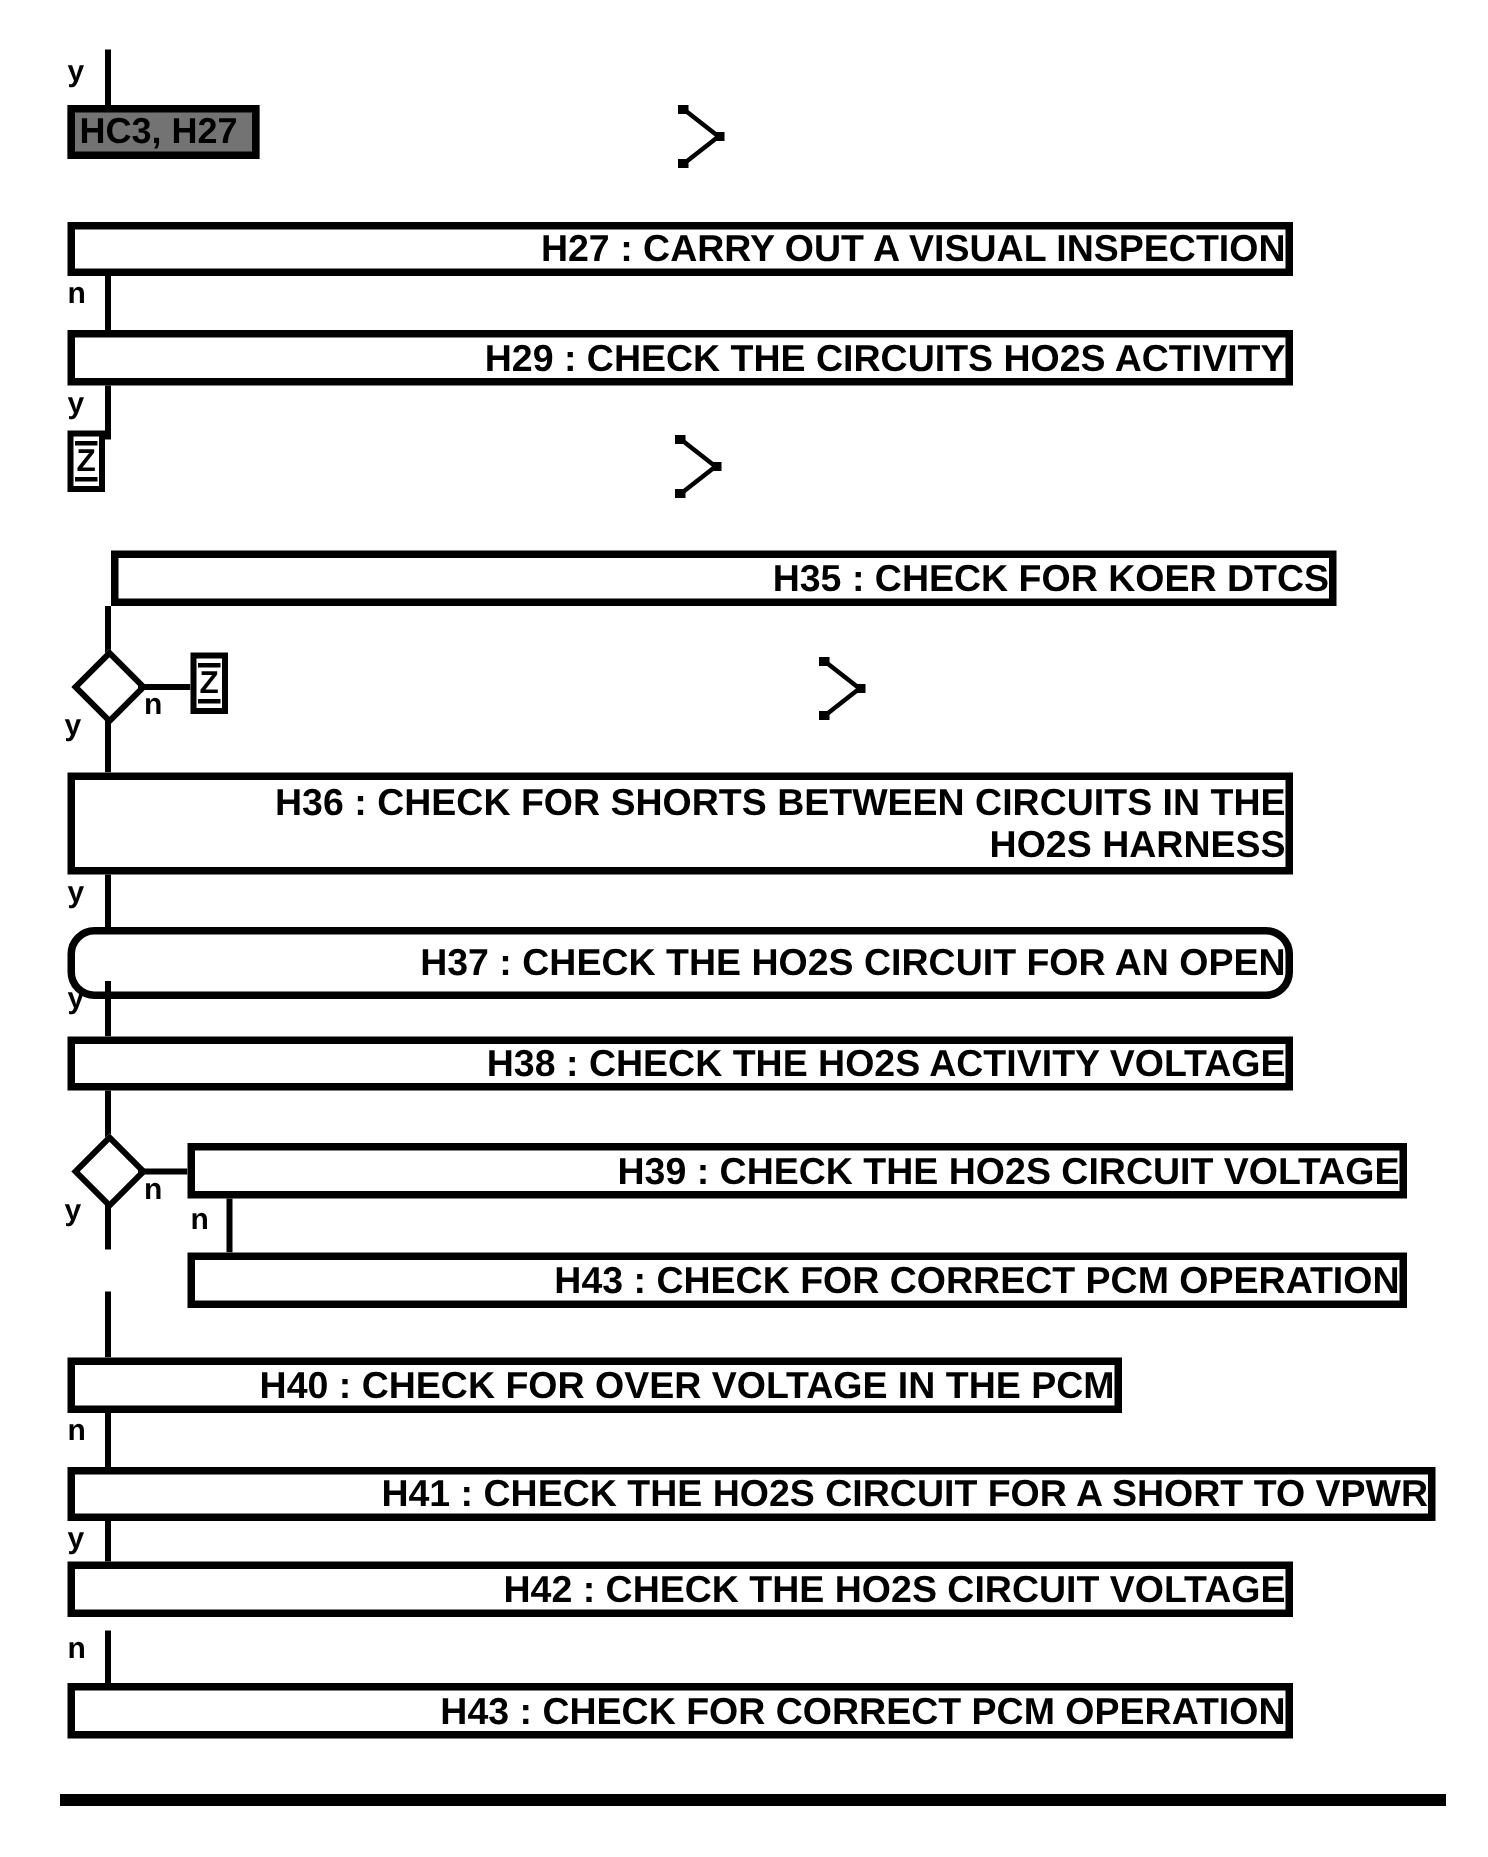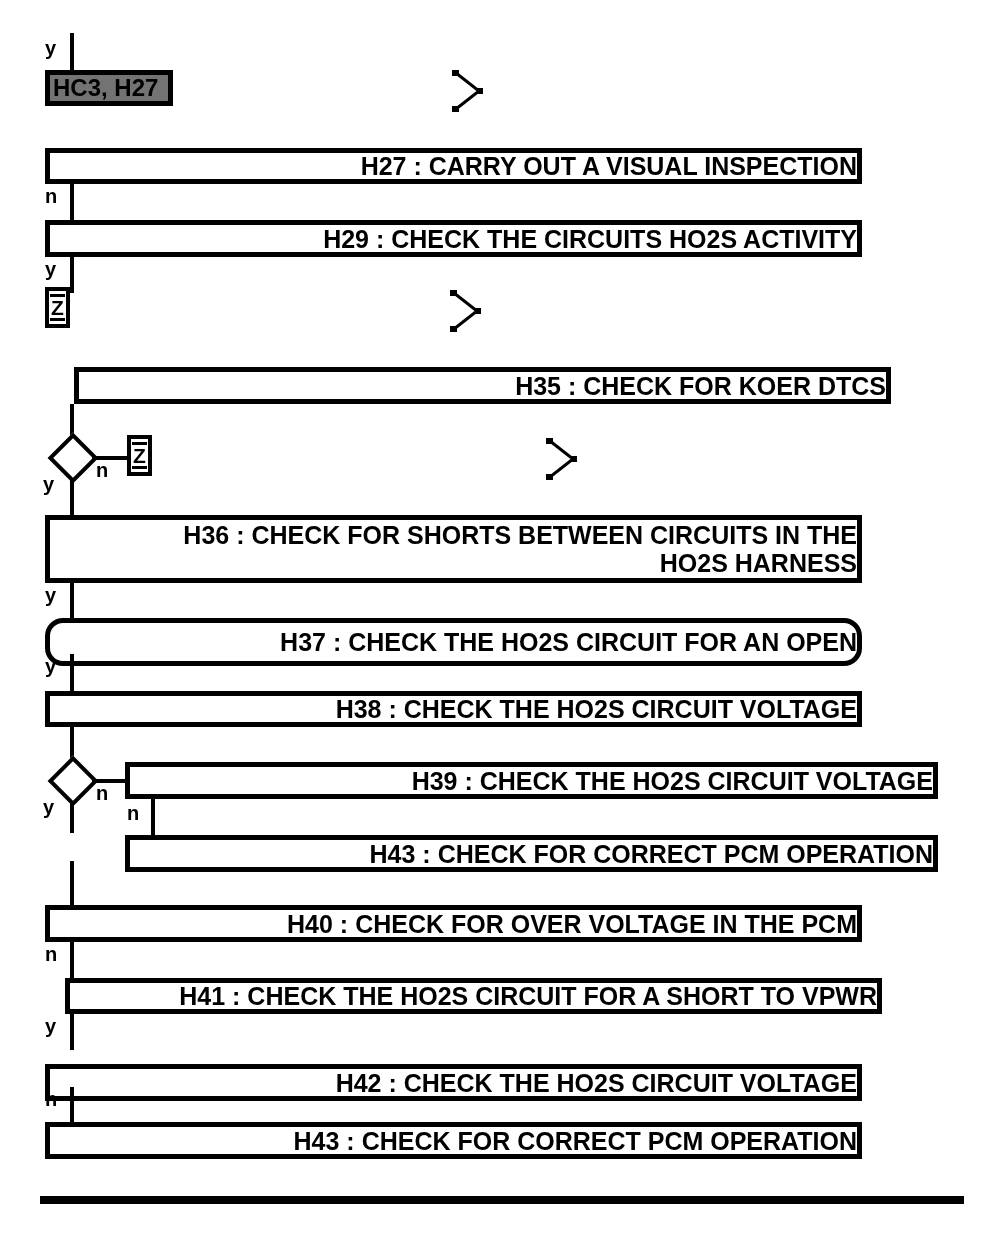--- a/index.html
+++ b/index.html
@@ -156,21 +156,21 @@
   <div class="branch" style="left:45px;top:585px;">y</div>
 
   <div class="box" style="left:45px;top:618px;width:817px;height:48px;border-radius:18px;">
     <span class="txt">H37 : CHECK THE HO2S CIRCUIT FOR AN OPEN</span>
   </div>
 
   <div class="vline" style="left:70px;top:654px;width:4px;height:37px;"></div>
   <div class="branch" style="left:45px;top:656px;">y</div>
 
   <div class="box" style="left:45px;top:691px;width:817px;height:36px;">
-    <span class="txt">H38 : CHECK THE HO2S CIRCUIT VOLTAGE</span>
+    <span class="txt">H38 : CHECK THE HO2S ACTIVITY VOLTAGE</span>
   </div>
 
   <div class="vline" style="left:70px;top:727px;width:4px;height:36px;"></div>
 
   <div class="diamond" style="left:55px;top:763px;"></div>
   <div class="hline" style="left:92px;top:779px;width:33px;height:4px;"></div>
   <div class="branch" style="left:96px;top:783px;">n</div>
   <div class="branch" style="left:43px;top:797px;">y</div>
 
   <div class="box" style="left:125px;top:762px;width:813px;height:37px;">
@@ -180,35 +180,35 @@
   <div class="vline" style="left:151px;top:799px;width:4px;height:36px;"></div>
   <div class="branch" style="left:127px;top:803px;">n</div>
 
   <div class="box" style="left:125px;top:835px;width:813px;height:37px;">
     <span class="txt">H43 : CHECK FOR CORRECT PCM OPERATION</span>
   </div>
 
   <div class="vline" style="left:70px;top:802px;width:4px;height:31px;"></div>
   <div class="vline" style="left:70px;top:861px;width:4px;height:44px;"></div>
 
-  <div class="box" style="left:45px;top:905px;width:817px;height:37px;">
+  <div class="box" style="left:45px;top:905px;width:703px;height:37px;">
     <span class="txt">H40 : CHECK FOR OVER VOLTAGE IN THE PCM</span>
   </div>
 
   <div class="vline" style="left:70px;top:942px;width:4px;height:36px;"></div>
   <div class="branch" style="left:45px;top:944px;">n</div>
 
-  <div class="box" style="left:45px;top:978px;width:817px;height:36px;margin-left:20px;">
+  <div class="box" style="left:45px;top:978px;width:912px;height:36px;">
     <span class="txt">H41 : CHECK THE HO2S CIRCUIT FOR A SHORT TO VPWR</span>
   </div>
 
   <div class="vline" style="left:70px;top:1014px;width:4px;height:36px;"></div>
   <div class="branch" style="left:45px;top:1016px;">y</div>
 
-  <div class="box" style="left:45px;top:1064px;width:817px;height:37px;">
+  <div class="box" style="left:45px;top:1041px;width:817px;height:37px;">
     <span class="txt">H42 : CHECK THE HO2S CIRCUIT VOLTAGE</span>
   </div>
 
   <div class="vline" style="left:70px;top:1087px;width:4px;height:35px;"></div>
   <div class="branch" style="left:45px;top:1089px;">n</div>
 
   <div class="box" style="left:45px;top:1122px;width:817px;height:37px;">
     <span class="txt">H43 : CHECK FOR CORRECT PCM OPERATION</span>
   </div>
 

